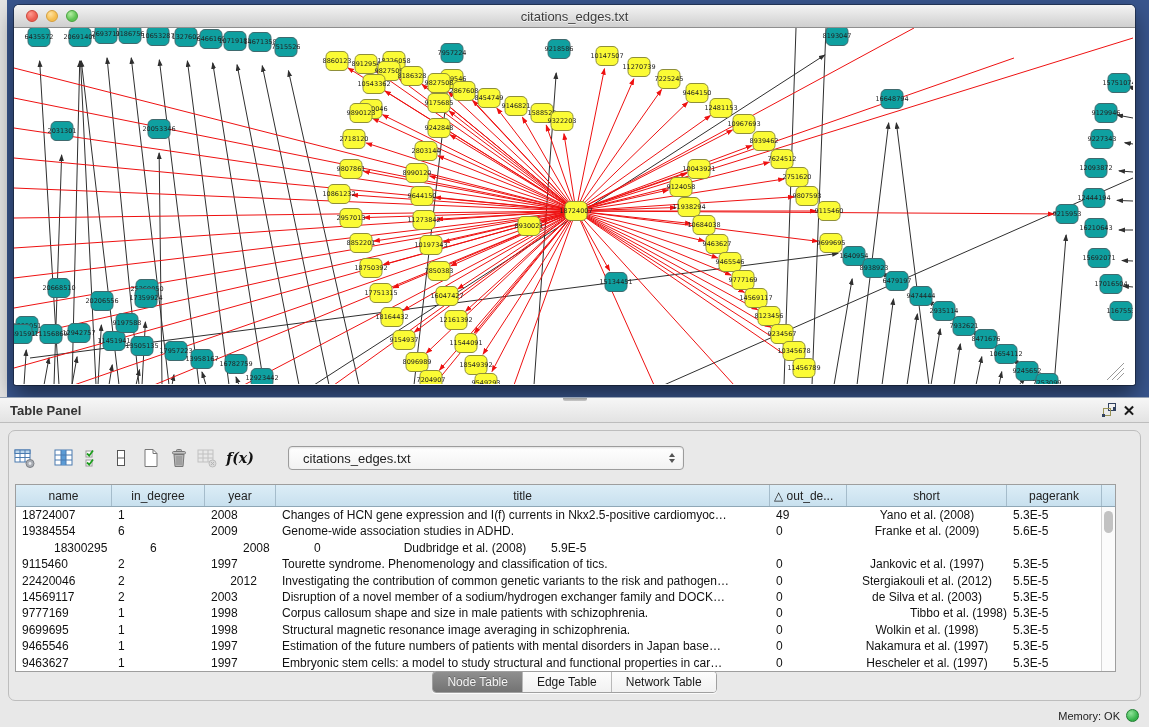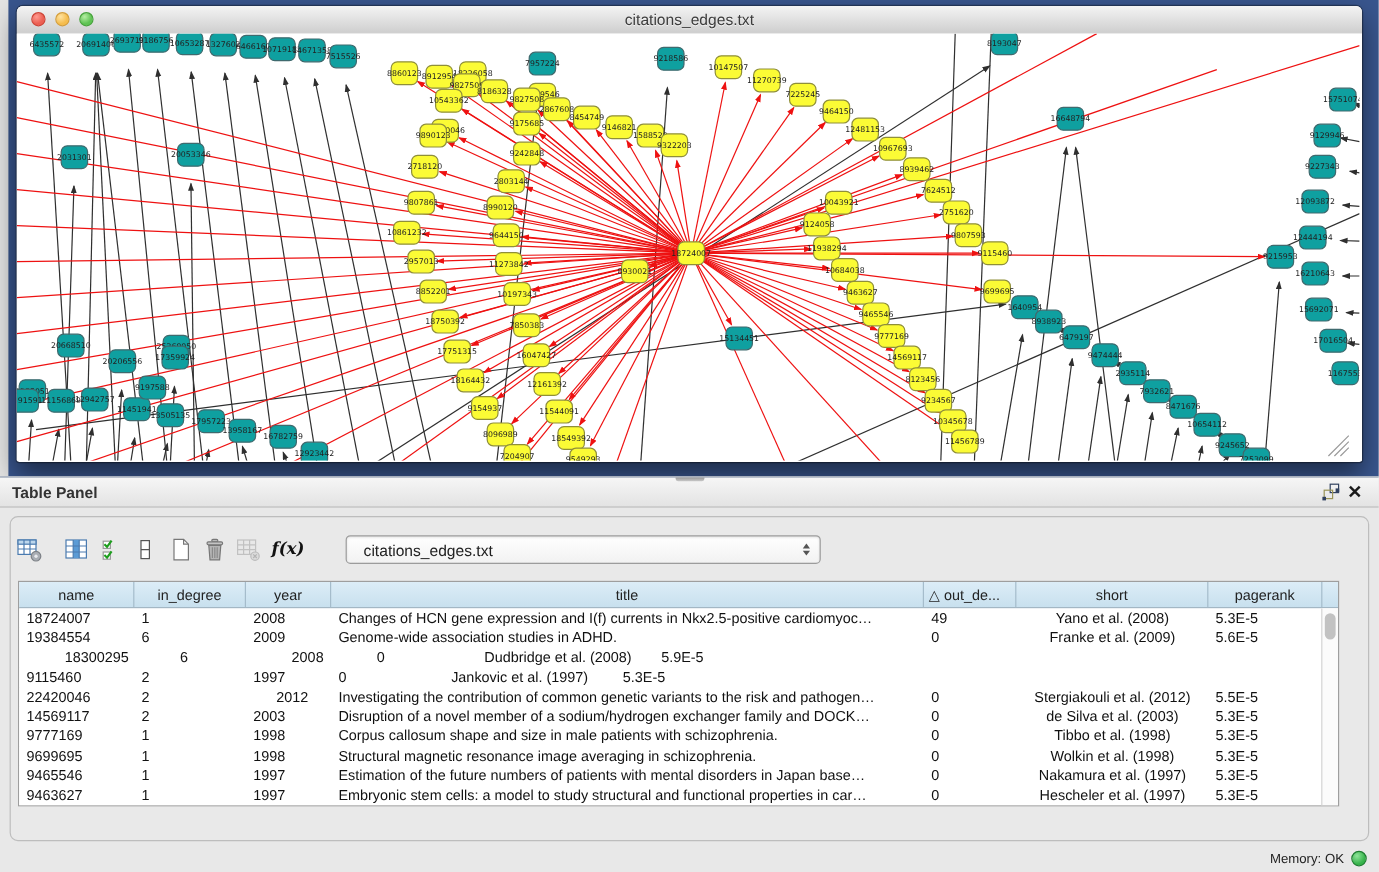--- a/index.html
+++ b/index.html
@@ -841,20 +841,21 @@
             <div class="td" style="width: 93px;">6</div>
             <div class="td" style="width: 71px;">2008</div>
             <div class="td" style="width: 77px;">0</div>
             <div class="td al-center" style="width: 160px;">Dudbridge et al. (2008)</div>
             <div class="td" style="width: 95px;">5.9E-5</div>
           </div>
           <div class="tr">
             <div class="td" style="width: 96px;">9115460</div>
             <div class="td" style="width: 93px;">2</div>
             <div class="td" style="width: 71px;">1997</div>
+            <div class="td" style="width: 494px;">Tourette syndrome. Phenomenology and classification of tics.</div>
             <div class="td" style="width: 77px;">0</div>
             <div class="td al-center" style="width: 160px;">Jankovic et al. (1997)</div>
             <div class="td" style="width: 95px;">5.3E-5</div>
           </div>
           <div class="tr">
             <div class="td" style="width: 96px;">22420046</div>
             <div class="td" style="width: 93px;">2</div>
             <div class="td" style="width: 71px; text-align: center;">2012</div>
             <div class="td" style="width: 494px;">Investigating the contribution of common genetic variants to the risk and pathogen…</div>
             <div class="td" style="width: 77px;">0</div>
@@ -869,21 +870,21 @@
             <div class="td" style="width: 77px;">0</div>
             <div class="td al-center" style="width: 160px;">de Silva et al. (2003)</div>
             <div class="td" style="width: 95px;">5.3E-5</div>
           </div>
           <div class="tr">
             <div class="td" style="width: 96px;">9777169</div>
             <div class="td" style="width: 93px;">1</div>
             <div class="td" style="width: 71px;">1998</div>
             <div class="td" style="width: 494px;">Corpus callosum shape and size in male patients with schizophrenia.</div>
             <div class="td" style="width: 77px;">0</div>
-            <div class="td al-center" style="width: 160px;">Tibbo et al. (1998)</div>
+            <div class="td al-center" style="width: 160px; text-align: right;">Tibbo et al. (1998)</div>
             <div class="td" style="width: 95px;">5.3E-5</div>
           </div>
           <div class="tr">
             <div class="td" style="width: 96px;">9699695</div>
             <div class="td" style="width: 93px;">1</div>
             <div class="td" style="width: 71px;">1998</div>
             <div class="td" style="width: 494px;">Structural magnetic resonance image averaging in schizophrenia.</div>
             <div class="td" style="width: 77px;">0</div>
             <div class="td al-center" style="width: 160px;">Wolkin et al. (1998)</div>
             <div class="td" style="width: 95px;">5.3E-5</div>
@@ -905,19 +906,26 @@
             <div class="td" style="width: 77px;">0</div>
             <div class="td al-center" style="width: 160px;">Hescheler et al. (1997)</div>
             <div class="td" style="width: 95px;">5.3E-5</div>
           </div>
         </div>
       <div class="vscroll">
         <div class="vthumb"></div>
       </div>
     </div>
 
+    <div class="tabs-row">
+      <div class="segmented">
+          <div class="seg active">Node Table</div>
+          <div class="seg">Edge Table</div>
+          <div class="seg">Network Table</div>
+        </div>
+    </div>
   </div>
 
   <div class="status-bar">
     <span class="mem">Memory: OK</span>
     <span class="mem-dot"></span>
   </div>
 </div>
 
 </body></html>

